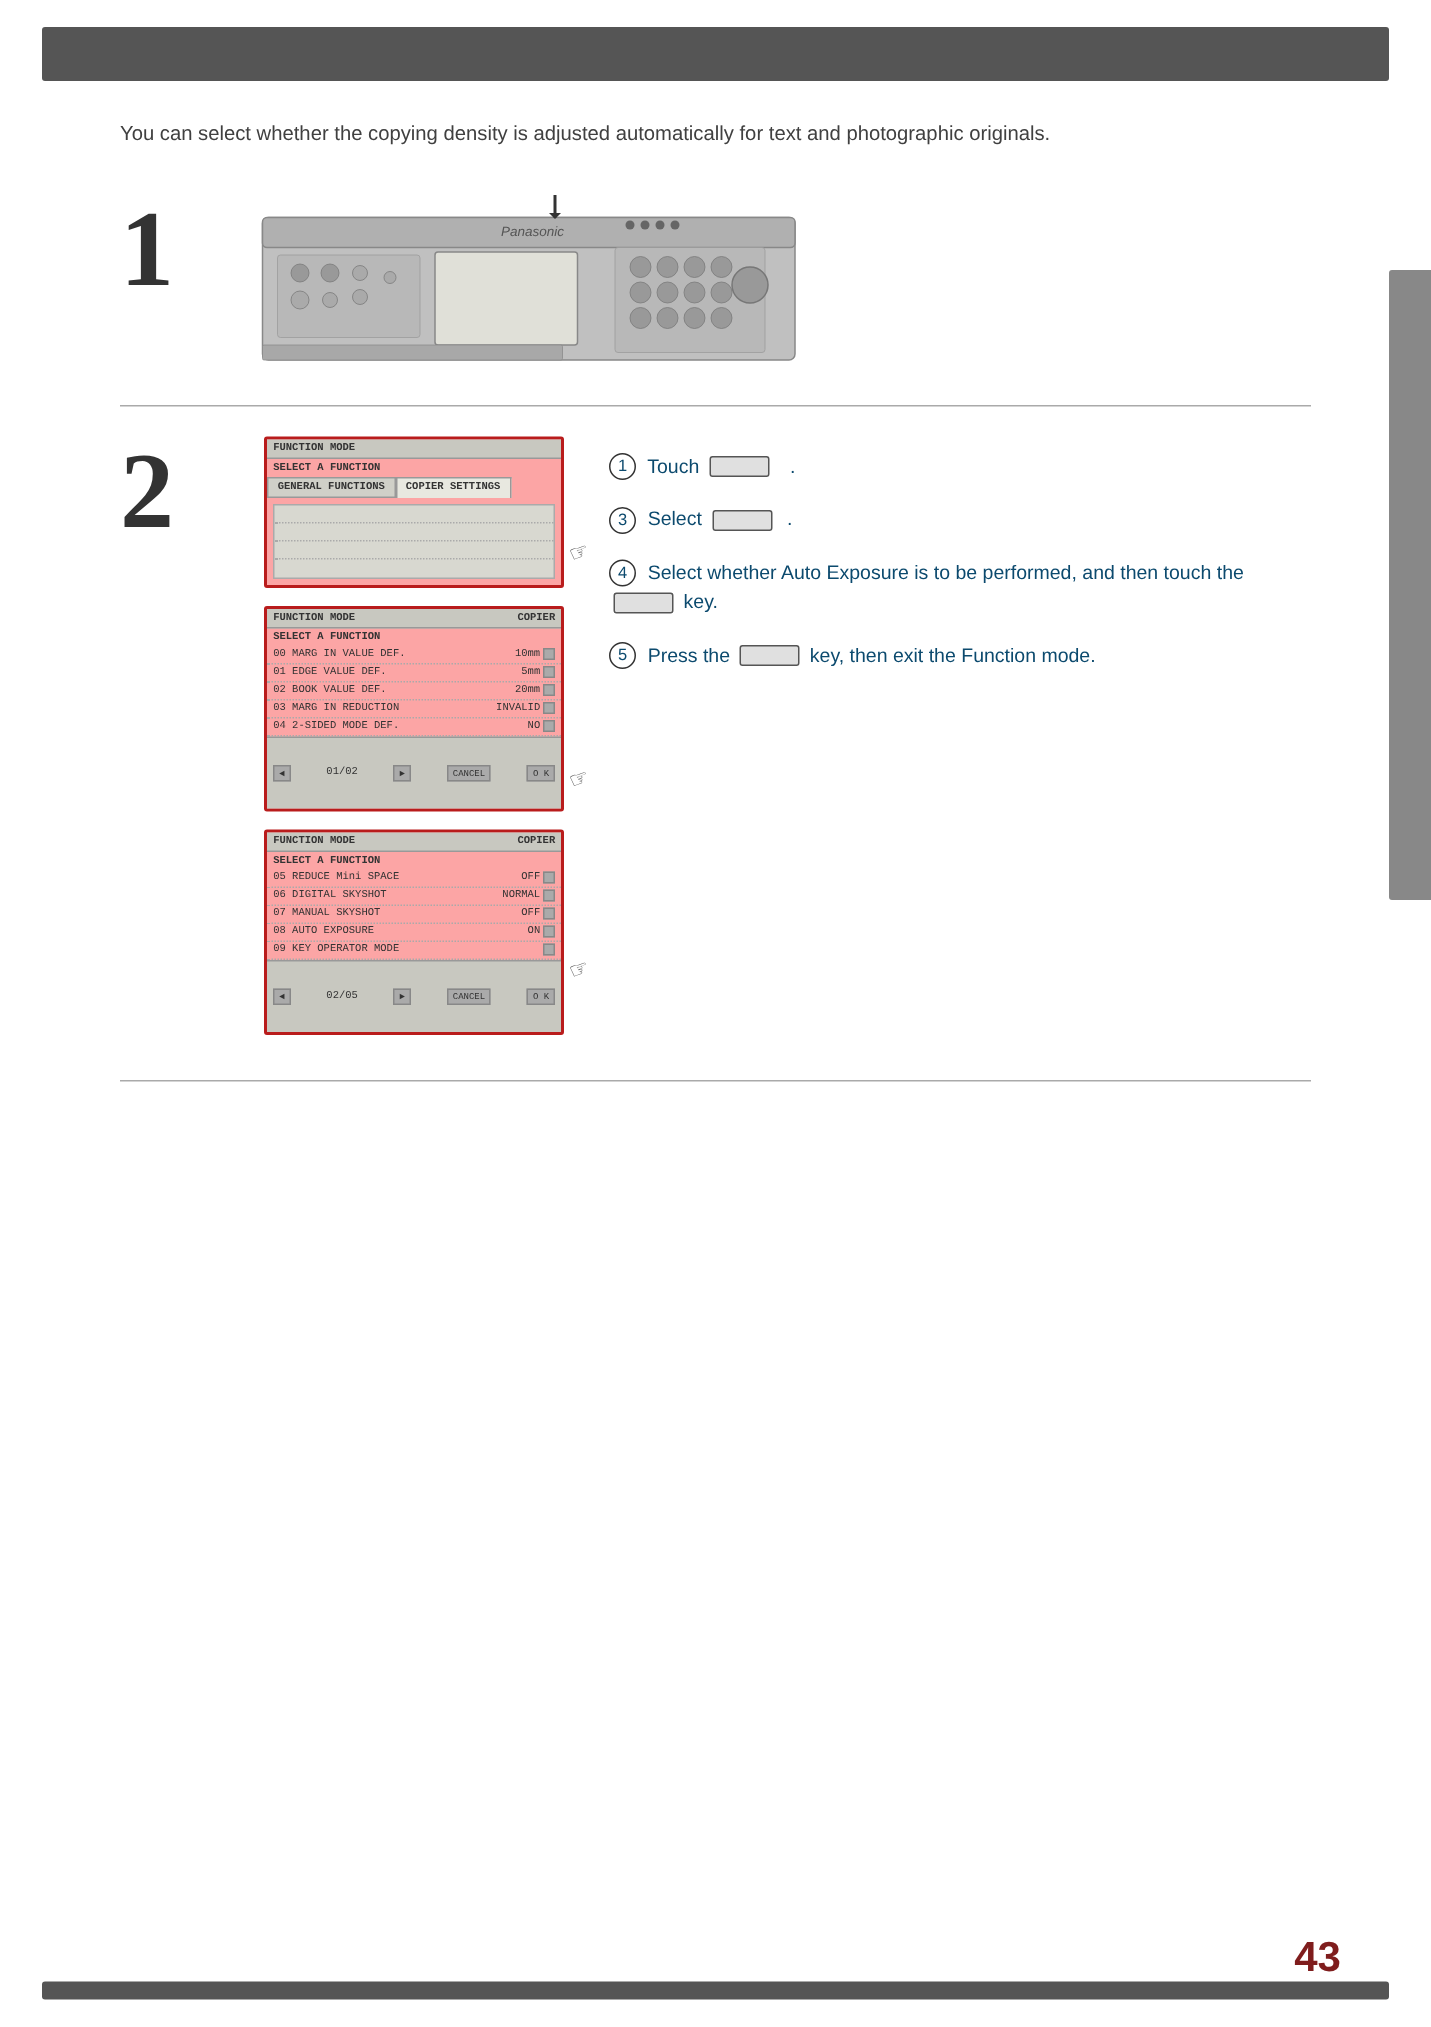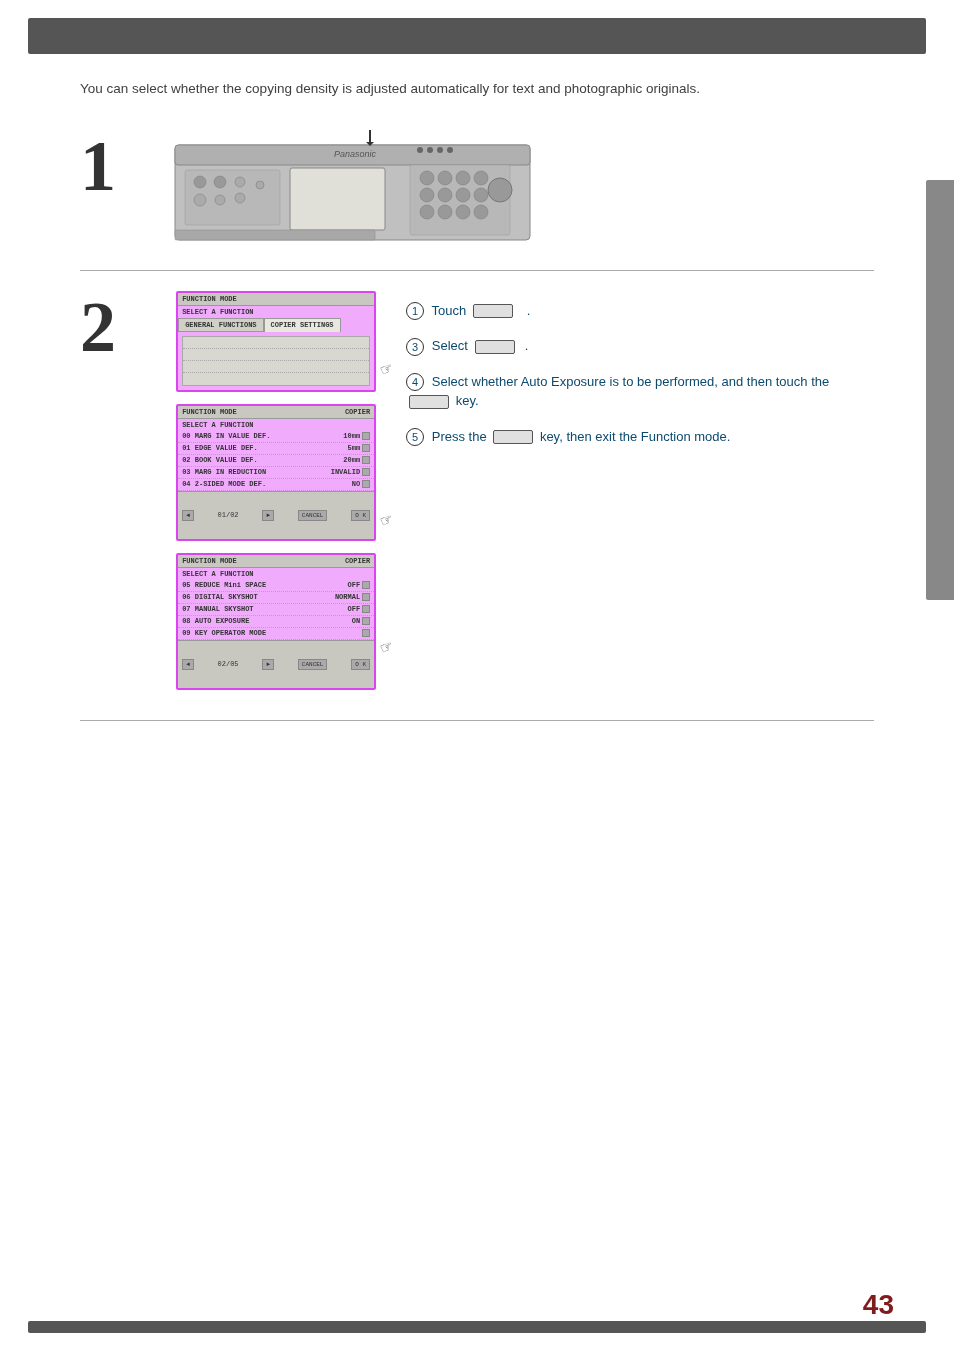--- a/index.html
+++ b/index.html
@@ -94,22 +94,22 @@
 
     .screens-column {
       display: flex;
       flex-direction: column;
       gap: 12px;
     }
 
     
     .lcd-screen {
       width: 200px;
-      background: #f0abfc;
-      border: 2px solid #d946ef;
+      background: #fca5a5;
+      border: 2px solid #b91c1c;
       border-radius: 2px;
       font-size: 7.5px;
       font-family: 'Courier New', monospace;
       color: #333;
       position: relative;
     }
 
     .lcd-header {
       background: #c8c8c0;
       padding: 2px 4px;
@@ -132,21 +132,20 @@
       clear: both;
     }
 
     .lcd-row {
       padding: 1.5px 4px;
       border-bottom: 1px dotted #aaa;
       display: flex;
       justify-content: space-between;
       align-items: flex-end;
       font-size: 7px;
-      font-weight: bold;
     }
 
     .lcd-row-label {
       flex: 1;
     }
 
     .lcd-row-value {
       width: 40px;
       text-align: right;
     }

